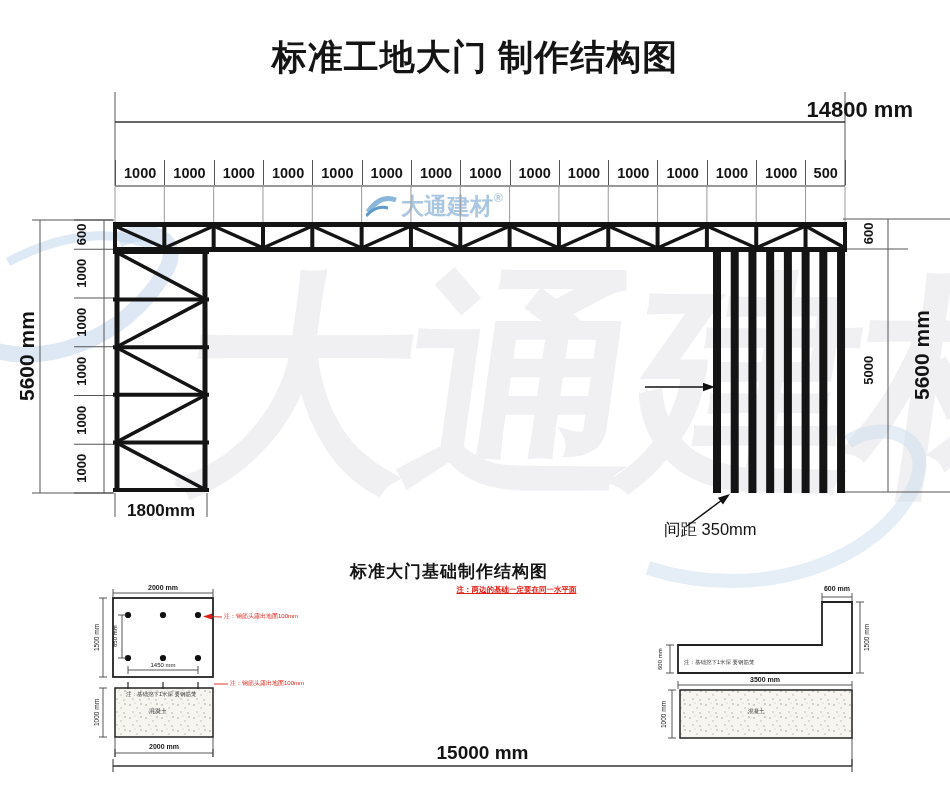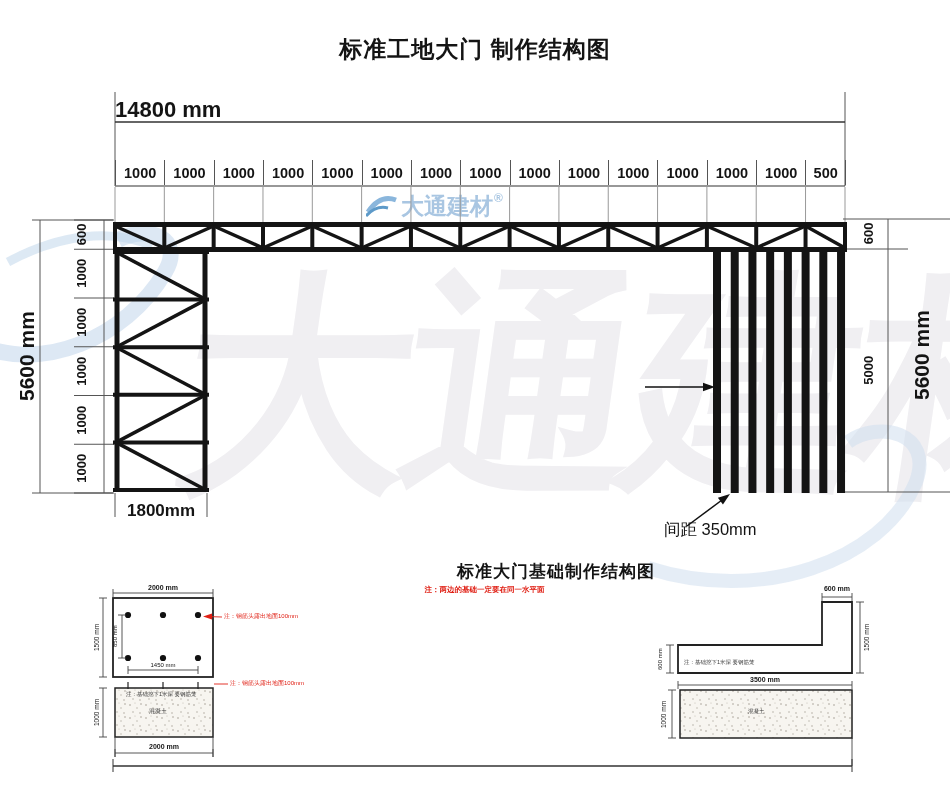--- a/index.html
+++ b/index.html
@@ -254,23 +254,23 @@
       <rect x="680" y="690" width="172" height="48" fill="url(#speckle)" stroke="#222" stroke-width="1.5"></rect>
     </g>
 
     <g stroke="#333" stroke-width="1.6">
       <line x1="113" y1="766" x2="852" y2="766"></line>
       <line x1="113" y1="759" x2="113" y2="772" stroke-width="1"></line>
       <line x1="852" y1="759" x2="852" y2="772" stroke-width="1"></line>
     </g>
   </svg>
 
-  <div class="lbl b" style="left:0;right:0;top:34px;text-align:center;font-size:23px;letter-spacing:1px;">标准工地大门 制作结构图</div>
-
-  <div class="lbl b" style="left:115px;width:798px;top:97px;text-align:left;font-size:22px;">14800 mm</div>
+  <div class="lbl b" style="left:0;right:0;top:34px;text-align:center;font-size:35px;letter-spacing:1px;">标准工地大门 制作结构图</div>
+
+  <div class="lbl b" style="left:115px;width:798px;top:97px;text-align:right;font-size:22px;">14800 mm</div>
 
   <div id="topsegs">
     <div class="cell" style="flex:1000">1000</div>
     <div class="cell" style="flex:1000">1000</div>
     <div class="cell" style="flex:1000">1000</div>
     <div class="cell" style="flex:1000">1000</div>
     <div class="cell" style="flex:1000">1000</div>
     <div class="cell" style="flex:1000">1000</div>
     <div class="cell" style="flex:1000">1000</div>
     <div class="cell" style="flex:1000">1000</div>
@@ -295,22 +295,22 @@
 
   <div class="vstack" id="rightsegs" style="left:857px;top:219px;width:22px;height:273px;">
     <div class="cell vtext" style="flex:600">600</div>
     <div class="cell vtext" style="flex:5000">5000</div>
   </div>
   <div class="lbl vtext b" style="left:906px;top:219px;height:273px;width:32px;font-size:21px;">5600 mm</div>
 
   <div class="lbl b" style="left:113px;width:96px;top:501px;text-align:center;font-size:17px;">1800mm</div>
   <div class="lbl" style="left:664px;top:519px;font-size:16.5px;">间距 350mm</div>
 
-  <div class="lbl" style="left:350px;width:305px;top:560px;text-align:right;font-size:17px;font-weight:600;letter-spacing:1px;">标准大门基础制作结构图</div>
-  <div class="lbl b red" style="left:332px;width:305px;top:585px;text-align:center;font-size:7.5px;">注：两边的基础一定要在同一水平面</div>
+  <div class="lbl" style="left:350px;width:305px;top:560px;text-align:left;font-size:17px;font-weight:600;letter-spacing:1px;">标准大门基础制作结构图</div>
+  <div class="lbl b red" style="left:364px;width:305px;top:585px;text-align:center;font-size:7.5px;text-decoration:underline;">注：两边的基础一定要在同一水平面</div>
 
   <div class="lbl b" style="left:113px;width:100px;top:584px;text-align:center;font-size:7px;">2000 mm</div>
   <div class="lbl vtext" style="left:91px;top:598px;height:79px;width:10px;font-size:6.5px;">1500 mm</div>
   <div class="lbl vtext" style="left:110px;top:615px;height:43px;width:9px;font-size:6px;">850 mm</div>
   <div class="lbl" style="left:128px;width:70px;top:662px;text-align:center;font-size:6px;">1450 mm</div>
   <div class="lbl red" style="left:224px;top:612px;font-size:6px;">注：钢筋头露出地面100mm</div>
 
   <div class="lbl red" style="left:230px;top:679px;font-size:6px;">注：钢筋头露出地面100mm</div>
   <div class="lbl" style="left:126px;top:691px;font-size:5.5px;color:#333;">注：基础挖下1米深 要钢筋笼</div>
   <div class="lbl" style="left:149px;top:707px;font-size:6px;color:#333;">混凝土</div>
@@ -318,13 +318,14 @@
   <div class="lbl b" style="left:115px;width:98px;top:743px;text-align:center;font-size:7px;">2000 mm</div>
 
   <div class="lbl b" style="left:810px;width:54px;top:585px;text-align:center;font-size:7px;">600 mm</div>
   <div class="lbl vtext" style="left:861px;top:602px;height:71px;width:10px;font-size:6.5px;">1500 mm</div>
   <div class="lbl vtext" style="left:655px;top:644px;height:30px;width:10px;font-size:6px;">600 mm</div>
   <div class="lbl" style="left:684px;top:659px;font-size:5.5px;color:#333;">注：基础挖下1米深 要钢筋笼</div>
   <div class="lbl b" style="left:678px;width:174px;top:676px;text-align:center;font-size:7px;">3500 mm</div>
   <div class="lbl" style="left:748px;top:708px;font-size:5.5px;color:#333;">混凝土</div>
   <div class="lbl vtext" style="left:658px;top:690px;height:48px;width:10px;font-size:6.5px;">1000 mm</div>
 
+  <div class="lbl b" style="left:113px;width:739px;top:742px;text-align:center;font-size:19px;">15000 mm</div>
 </div>
 
 </body></html>

